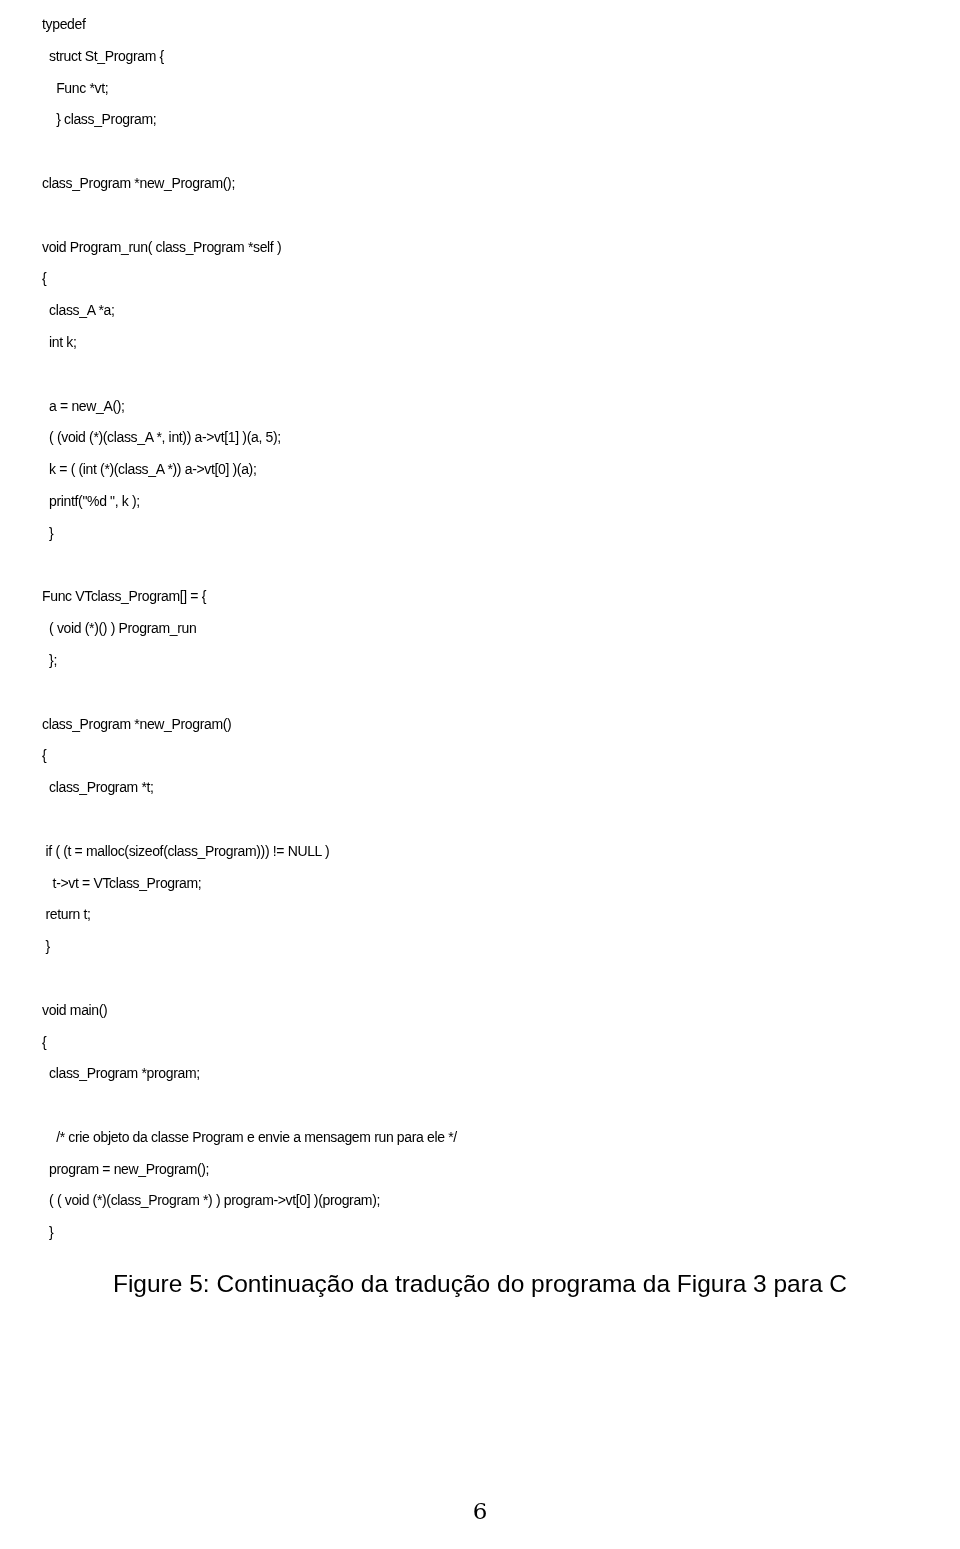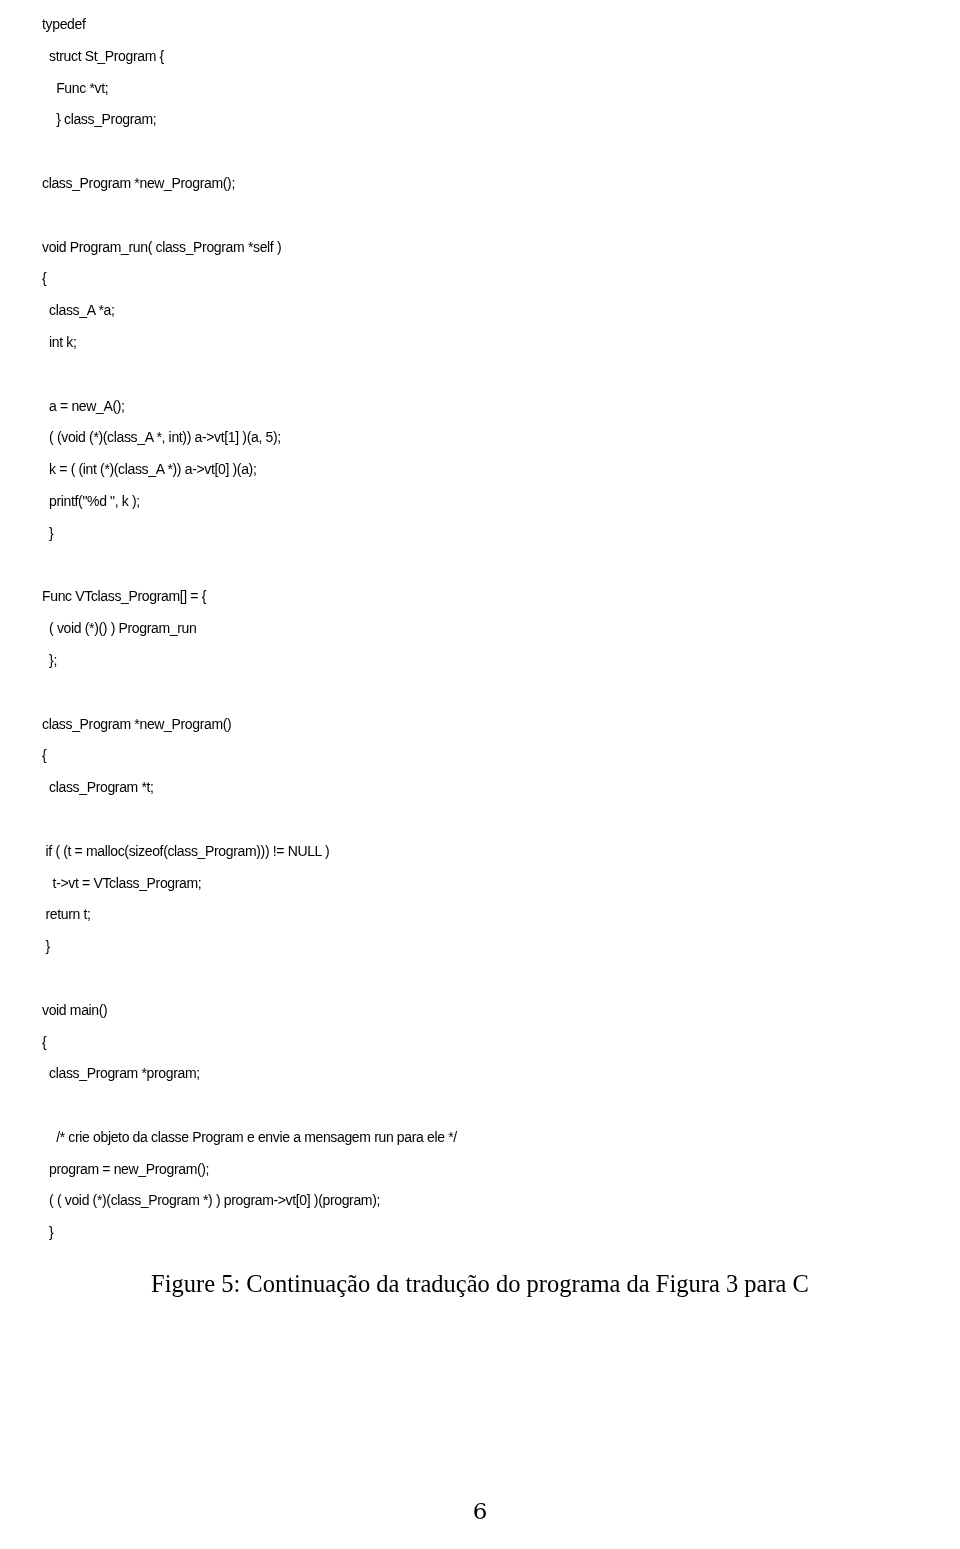--- a/index.html
+++ b/index.html
@@ -48,21 +48,21 @@
     height: 31.8px;
   }
 
   
   #figure-caption {
     position: absolute;
     left: 0;
     top: 1268px;
     width: 960px;
     text-align: center;
-    font-family: Liberation Serif, serif;
+    font-family: Liberation Sans, sans-serif;
     font-size: 24.5px;
     line-height: 32px;
     color: #000000;
     white-space: nowrap;
   }
 
   
   #page-number {
     position: absolute;
     left: 0;

